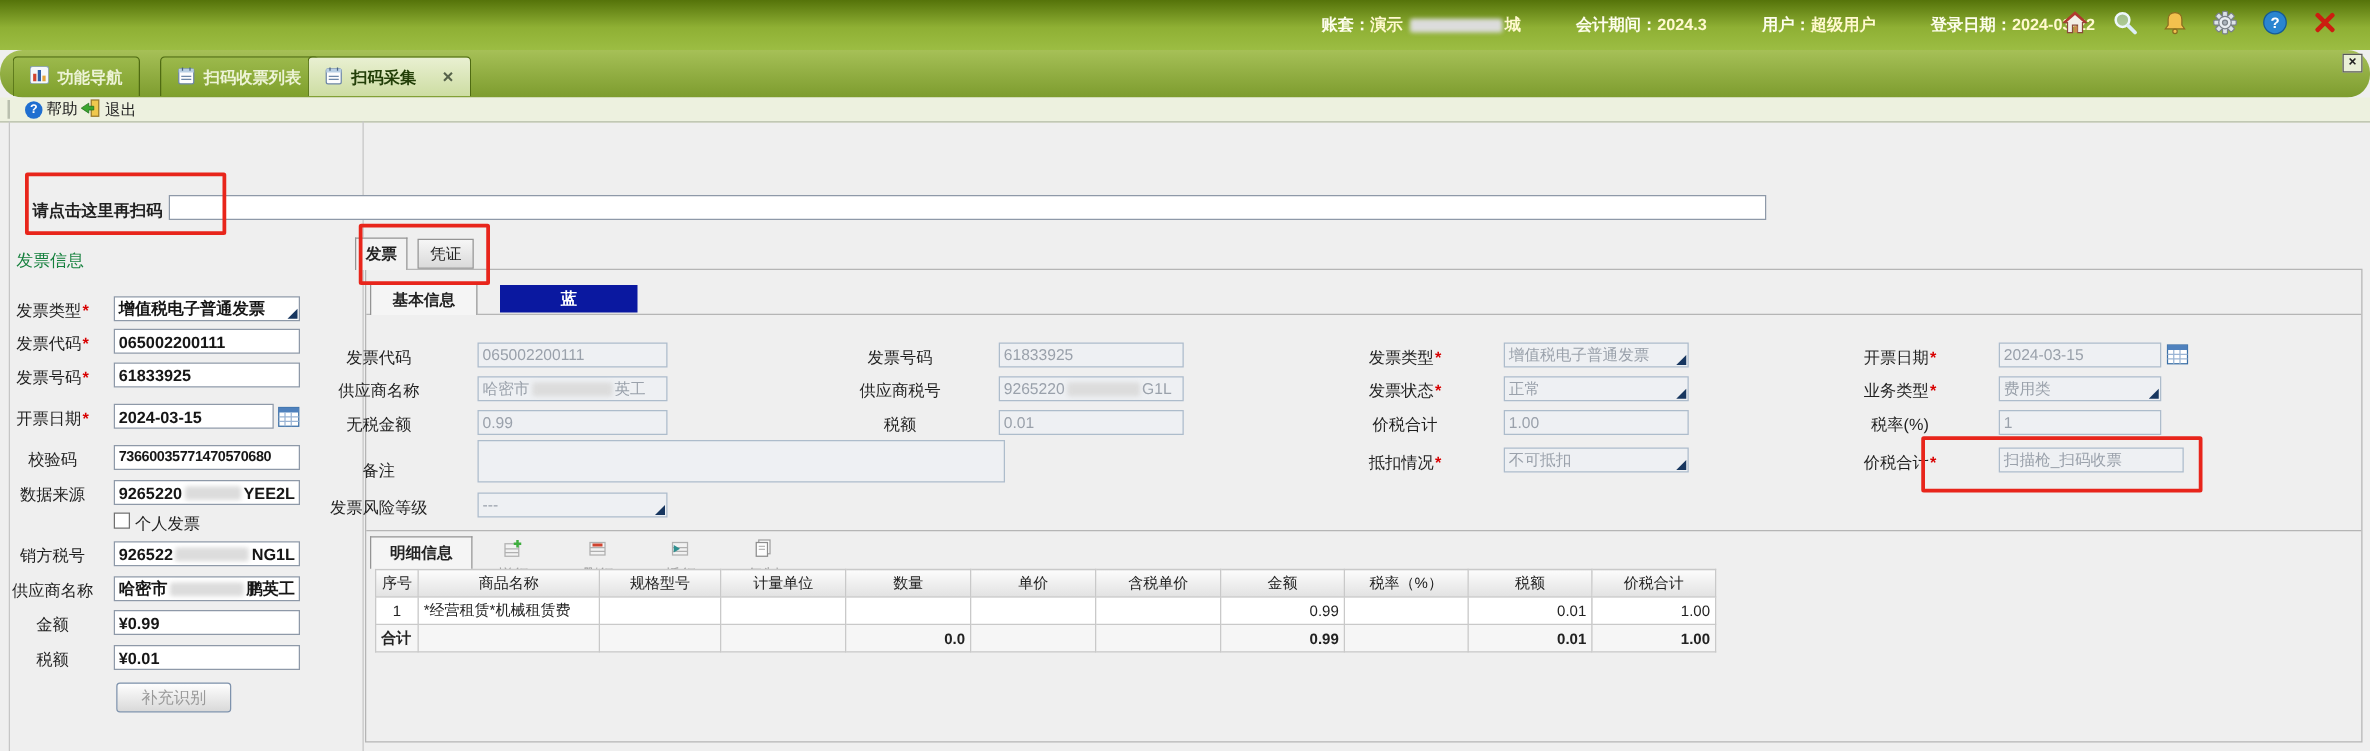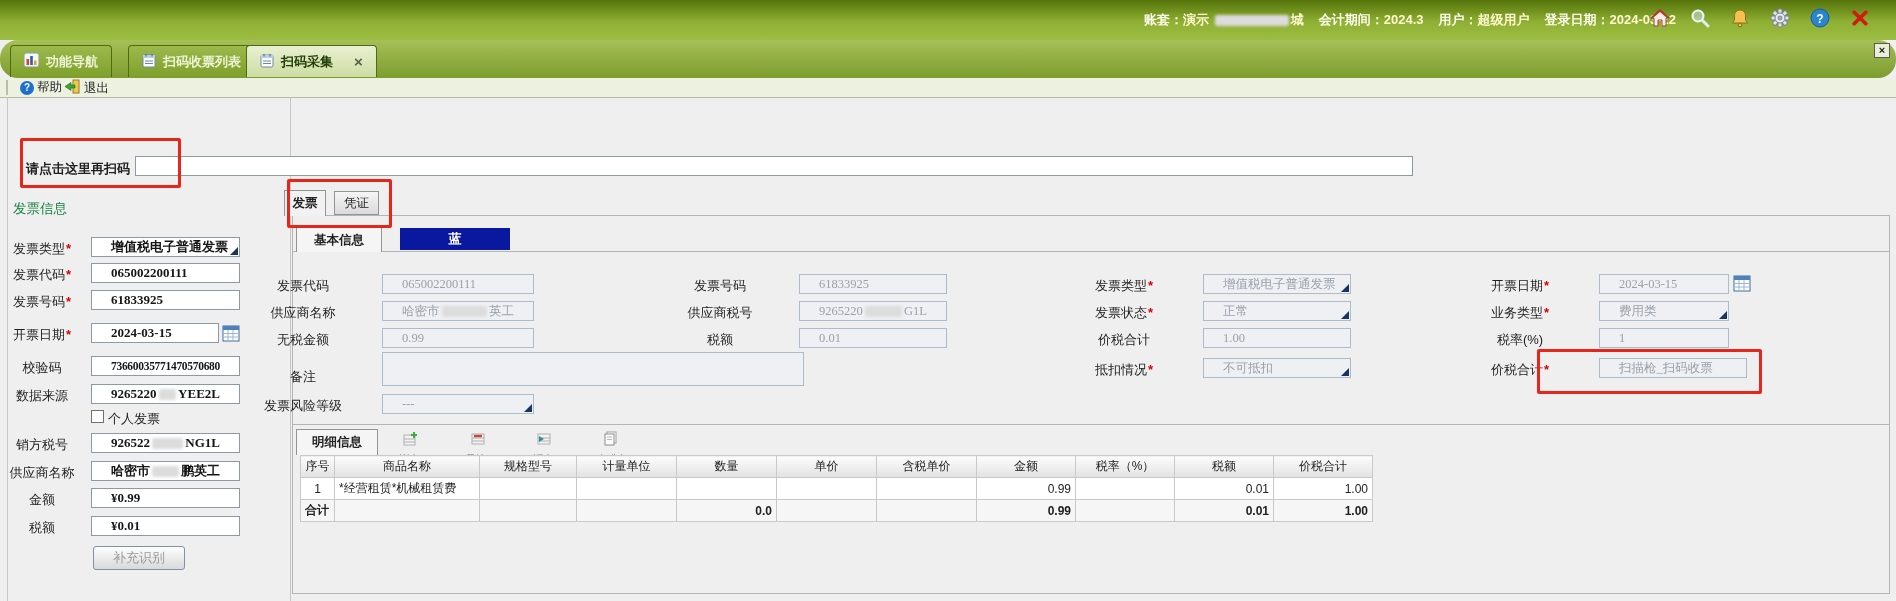--- a/index.html
+++ b/index.html
@@ -4,21 +4,21 @@
 <style>
   html,body{margin:0;padding:0;background:#fff;}
   .stage{position:relative;width:1896px;height:601px;background:#efefef;
          font-family:"Liberation Sans","DejaVu Sans",sans-serif;overflow:hidden;}
 
   
   .topbar{position:absolute;left:0;top:0;width:100%;height:40px;
           background:linear-gradient(#55730a,#8fb034 55%,#9cbd43);}
   .logo{position:absolute;left:14px;top:1px;font-size:30px;font-weight:bold;font-style:italic;
         color:#fff;letter-spacing:1px;text-shadow:1px 2px 3px rgba(30,50,0,.5);white-space:nowrap;}
-  .tb-info{position:absolute;right:220px;top:11px;display:flex;gap:15px;white-space:nowrap;
+  .tb-info{position:absolute;right:220px;top:11px;display:flex;gap:44px;white-space:nowrap;
            font-size:13px;font-weight:bold;color:#fdfdec;}
   .tb-info .val{color:#fff9cf;}
   .tb-icons{position:absolute;right:26px;top:8px;display:flex;gap:20px;align-items:center;}
   .tb-icons svg{display:block;}
 
   
   .tabrow{position:absolute;left:0;top:40px;width:100%;height:38px;
           background:linear-gradient(#a6c057,#7d9c2e);border-radius:18px;}
   .tab{position:absolute;top:5px;height:32px;box-sizing:border-box;border:1px solid #4f6b12;border-bottom:none;
        border-radius:4px 4px 0 0;display:flex;align-items:center;gap:7px;padding:0 13px;
@@ -36,21 +36,21 @@
                  font-size:12.5px;color:#222;}
   .helpball{display:inline-flex;width:14px;height:14px;border-radius:50%;background:#1f6fd0;
             color:#fff;font-size:10px;font-weight:bold;align-items:center;justify-content:center;}
   .tbsep{position:absolute;left:6px;top:80px;width:2px;height:15px;background:#b9bfae;}
 
   
   .flbl{position:absolute;font-size:13px;color:#1f1f1f;white-space:nowrap;text-align:center;}
   .req{color:#d80000;font-weight:bold;margin-left:1px;}
   .inp{position:absolute;box-sizing:border-box;height:20px;background:#fff;border:1px solid #8e99a8;
        font-size:13px;font-weight:bold;color:#161616;display:flex;align-items:center;
-       padding:0 19px;white-space:nowrap;overflow:hidden;font-family:Liberation Serif, serif;}
+       padding:0 3px;white-space:nowrap;overflow:hidden;}
   .inp.small{font-size:11.5px;letter-spacing:-.3px;}
   .dis{background:#eef0f3;border:1px solid #adbccb;color:#9aa1ab;font-weight:normal;font-size:12.5px;}
   .combo::after{content:"";position:absolute;right:1px;bottom:1px;width:0;height:0;
                 border-left:8px solid transparent;border-bottom:8px solid #17365f;}
   .redact{display:inline-block;height:11px;border-radius:2px;background:#dcdcdc;
           filter:blur(1.6px);margin:0 2px;vertical-align:middle;}
   .cbox{position:absolute;width:13px;height:13px;background:#fff;border:1px solid #707070;box-sizing:border-box;}
   .redbox{position:absolute;border:3px solid #e8251b;border-radius:2px;z-index:60;pointer-events:none;}
   .vline{position:absolute;width:1px;background:#c6c6c6;}
   .hline{position:absolute;height:1px;background:#b5b5b5;}

